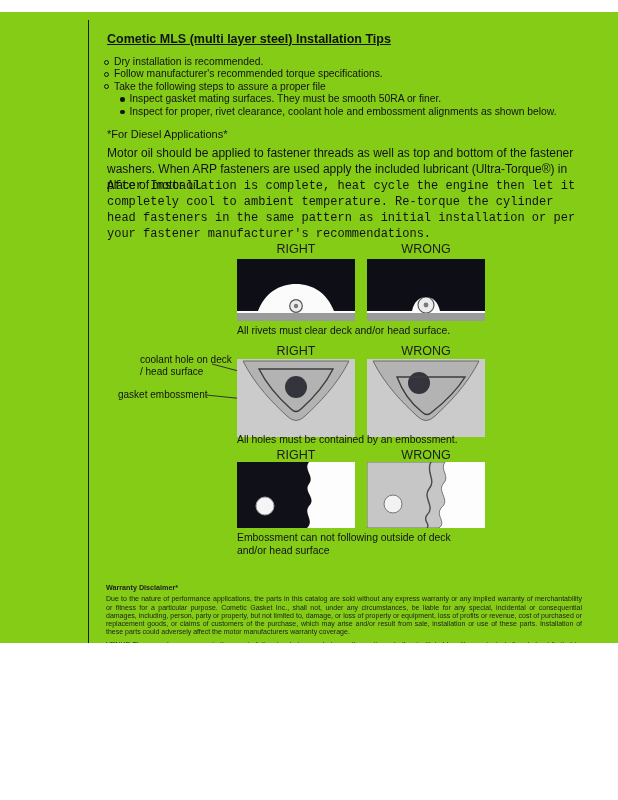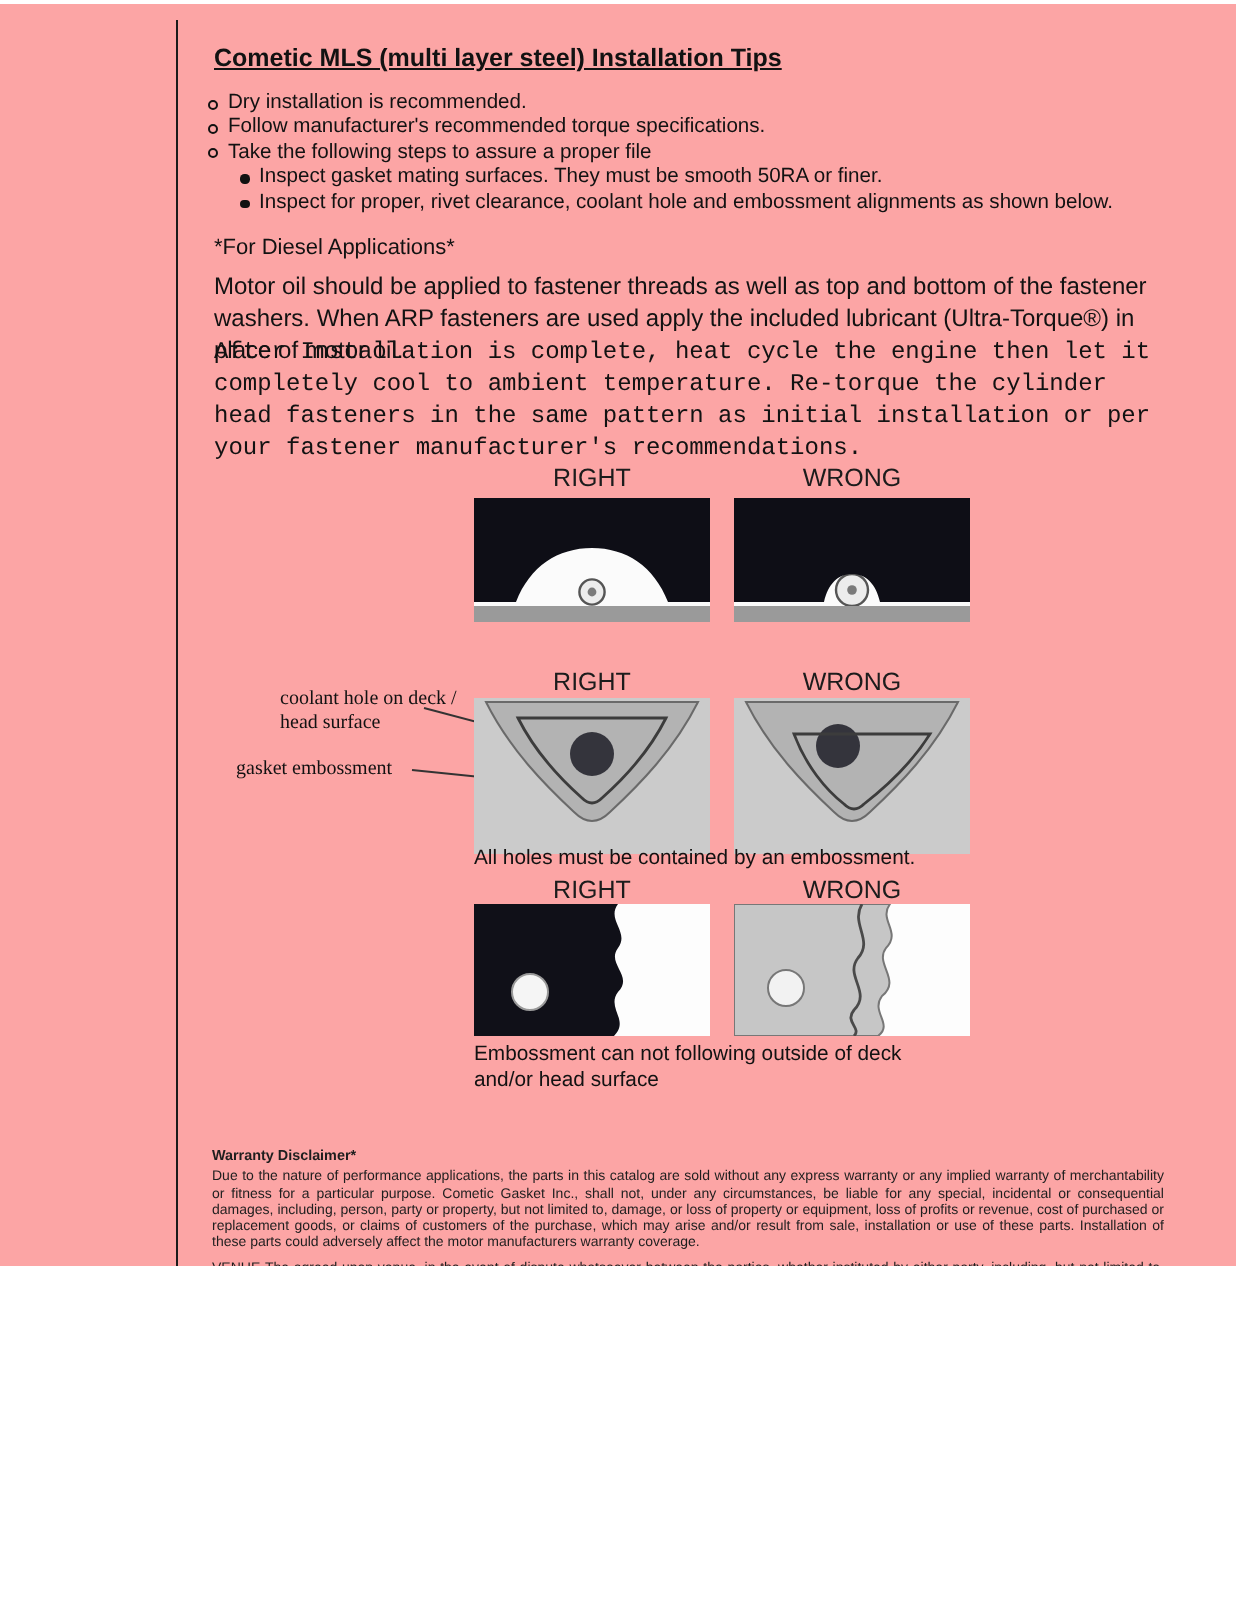--- a/index.html
+++ b/index.html
@@ -1,37 +1,37 @@
 <!DOCTYPE html>
 <html><head>
 <meta charset="utf-8">
 <style>
   * { margin:0; padding:0; box-sizing:border-box; }
   html,body { background:#ffffff; }
   .page {
-    position:relative; width:618px; height:631px; margin:2px auto;
-    background:#fca5a5; color:#121212; overflow:hidden;
+    position:relative; width:618px; height:631px; margin:12px auto;
+    background:#84cc16; color:#121212; overflow:hidden;
     font-family:"Liberation Sans", sans-serif;
   }
   .left-rule { position:absolute; left:88px; top:8px; width:1px; height:784px; background:#1b1b1b; }
   .title { position:absolute; left:107px; top:20px; font-size:12.5px; font-weight:bold; text-decoration:underline; }
   .bullets { position:absolute; left:104px; top:45px; width:486px; font-size:10.3px; }
   .bullet-line { display:flex; align-items:flex-start; margin-bottom:1.6px; line-height:10.8px; }
   .bullet-circle { width:5px; height:5px; border:1px solid #111; border-radius:50%; margin:2.6px 5px 0 0; flex:none; }
   .bullet-dot { width:4.5px; height:4.5px; background:#111; border-radius:50%; margin:3px 5px 0 1px; flex:none; }
   .sub { margin-left:15px; }
   .diesel-heading { position:absolute; left:107px; top:116px; font-size:11px; font-weight:normal; }
   .para { position:absolute; left:107px; width:478px; font-size:12px; line-height:1.33; }
   #para1 { top:134px; }
   #para2 { top:167px;font-family:Liberation Mono, monospace; }
   #note  { top:209px; }
   .diag-label { position:absolute; width:118px; text-align:center; font-size:12.5px; color:#1c1c1c; }
   .diag-img { position:absolute; width:118px; line-height:0; }
   .caption { position:absolute; font-size:10.4px; line-height:1.25; }
-  .pointer-label { position:absolute; font-size:10px; line-height:1.18;font-family:Liberation Serif, serif; }
+  .pointer-label { position:absolute; font-size:10px; line-height:1.18; }
   .pointer-lines { position:absolute; left:196px; top:338px; }
   .disclaimer { position:absolute; left:106px; top:572px; width:476px; font-size:7px; line-height:1.17; color:#1e1e1e; }
   .disclaimer h4 { font-size:7.2px; font-weight:bold; margin-bottom:3px; }
   .disclaimer p { margin-bottom:4.6px; text-align:justify; }
   .disclaimer p.tight { margin-bottom:0.5px; }
   .page-number { position:absolute; left:388px; top:758px; font-size:11.5px; color:#1a1a1a; }
 </style>
 </head>
 <body>
 
@@ -82,20 +82,21 @@
   </div>
   <div class="diag-img" style="left:367px; top:247px;">
     <svg viewBox="0 0 118 62" width="118" height="62">
       <rect width="118" height="62" fill="#fbfbfb"></rect>
       <circle cx="59" cy="46" r="8" fill="#ececec" stroke="#555" stroke-width="1.2"></circle>
       <path d="M0,0 H118 V52 H73 C71,43 66,38 59,38 C52,38 47,43 45,52 H0 Z" fill="#0e0e16"></path>
       <circle cx="59" cy="46" r="2.4" fill="#7a7a7a"></circle>
       <rect x="0" y="54" width="118" height="8" fill="#9a9a9a"></rect>
     </svg>
   </div>
+  <div class="caption" style="left:237px; top:312px;">All rivets must clear deck and/or head surface.</div>
 
   <div class="diag-label" style="left:237px; top:332px;">RIGHT</div>
   <div class="diag-label" style="left:367px; top:332px;">WRONG</div>
 
   <div class="pointer-label" style="left:140px; top:342px; width:94px;">coolant hole on deck / head surface</div>
   <div class="pointer-label" style="left:118px; top:377px; width:92px;">gasket embossment</div>
 
   <div class="pointer-lines">
     <svg width="112" height="64" viewBox="0 0 112 64">
       <line x1="16" y1="14" x2="99" y2="36" stroke="#333" stroke-width="1"></line>

